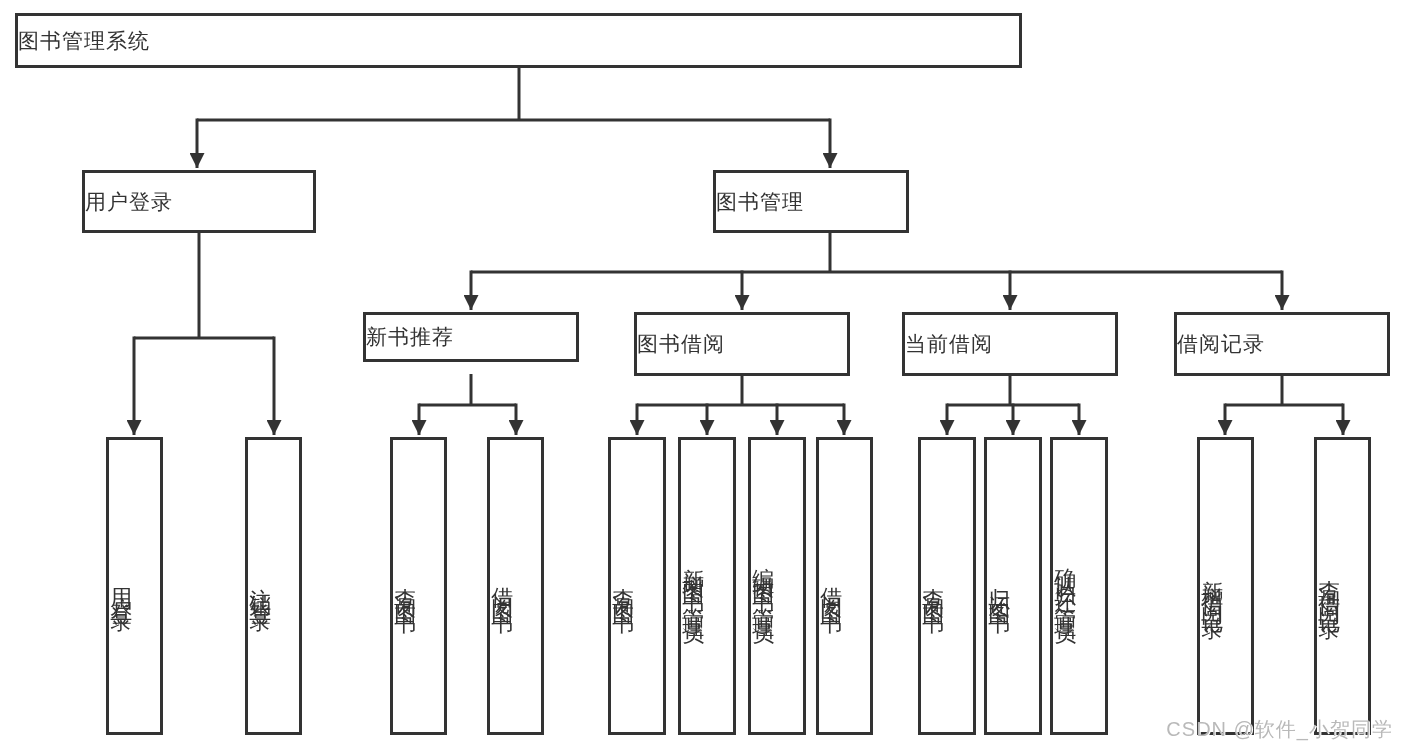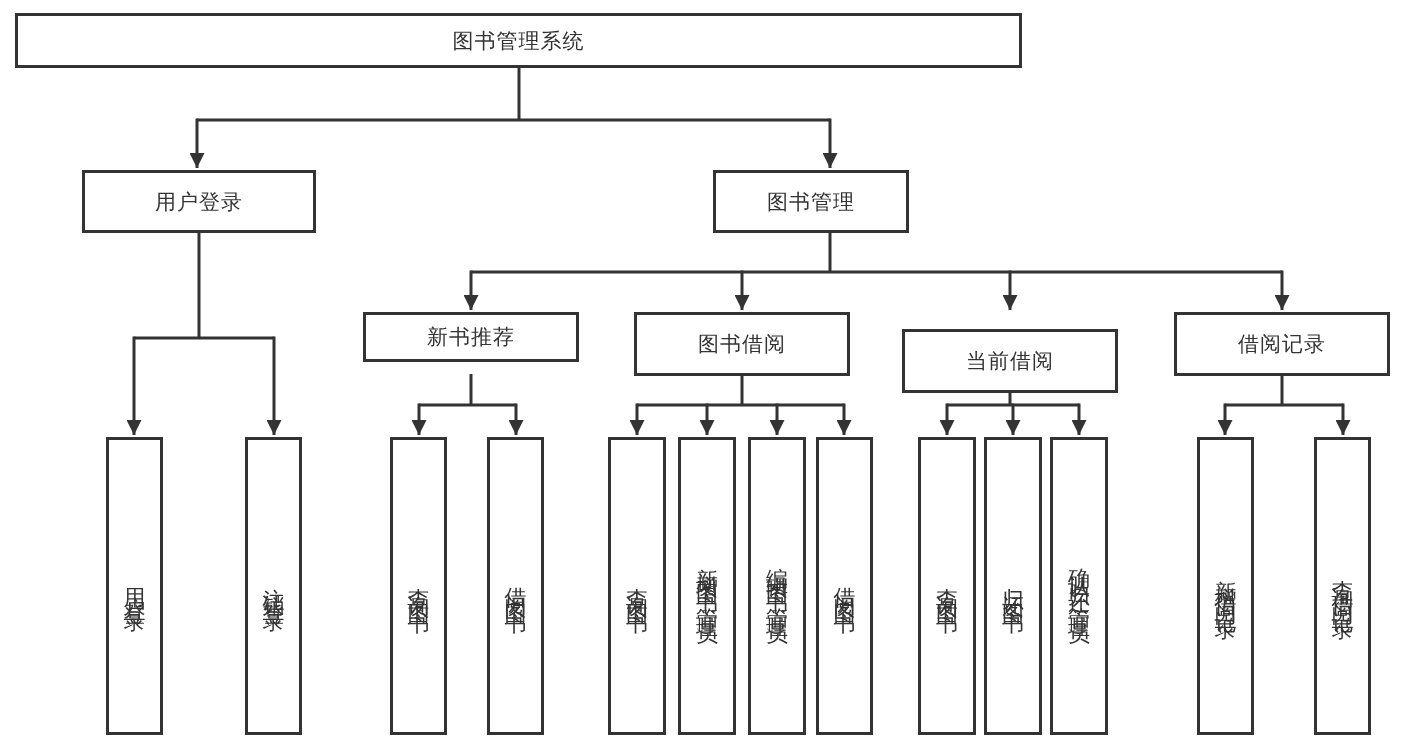--- a/index.html
+++ b/index.html
@@ -22,21 +22,20 @@
     width: 1405px;
     height: 747px;
   }
   .node {
     position: absolute;
     box-sizing: border-box;
     background: #ffffff;
     border: 3px solid #333333;
     display: flex;
     align-items: center;
-    justify-content: center;
     color: #333333;
     font-size: 21px;
     letter-spacing: 1px;
     text-align: center;
   }
   .leaf {
     font-size: 22px;
   }
   .leaf .vtext {
     writing-mode: vertical-rl;
@@ -120,21 +119,21 @@
   <div class="node" style="left:713px; top:170px; width:196px; height:63px;">
     <span>图书管理</span>
   </div>
 
   <div class="node" style="left:363px; top:312px; width:216px; height:50px;">
     <span>新书推荐</span>
   </div>
   <div class="node" style="left:634px; top:312px; width:216px; height:64px;">
     <span>图书借阅</span>
   </div>
-  <div class="node" style="left:902px; top:312px; width:216px; height:64px;margin-top:17px;">
+  <div class="node" style="left:902px; top:312px; width:216px; height:64px;">
     <span>当前借阅</span>
   </div>
   <div class="node" style="left:1174px; top:312px; width:216px; height:64px;">
     <span>借阅记录</span>
   </div>
 
   <div class="node leaf" style="left:106px; top:437px; width:57px; height:298px;">
     <span class="vtext">用户登录</span>
   </div>
   <div class="node leaf" style="left:245px; top:437px; width:57px; height:298px;">
@@ -171,14 +170,15 @@
     <span class="vtext">确认归还（管理员）</span>
   </div>
 
   <div class="node leaf" style="left:1197px; top:437px; width:57px; height:298px;">
     <span class="vtext">新增借阅记录</span>
   </div>
   <div class="node leaf" style="left:1314px; top:437px; width:57px; height:298px;">
     <span class="vtext">查询借阅记录</span>
   </div>
 
+  <div id="watermark">CSDN @软件_小贺同学</div>
 
 </div>
 
 </body></html>

